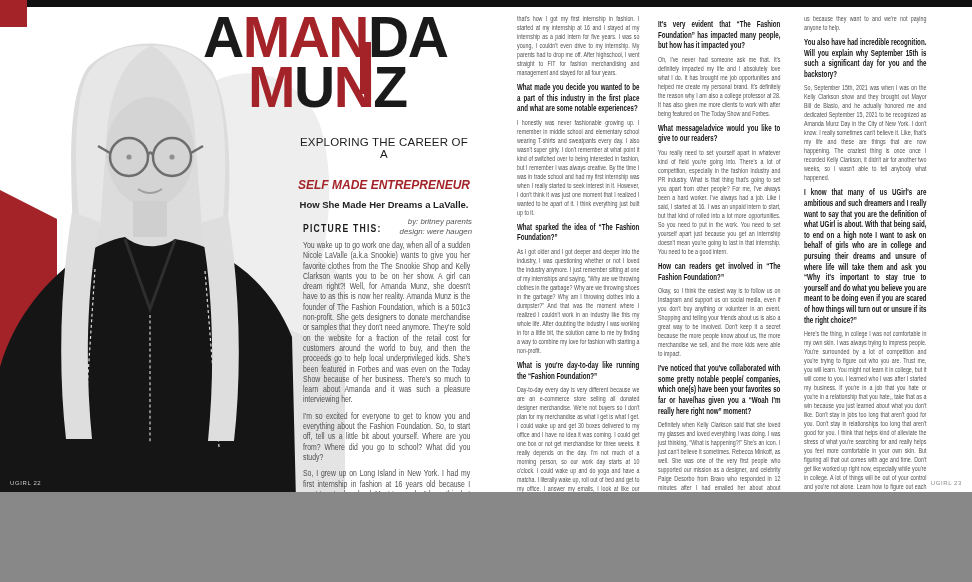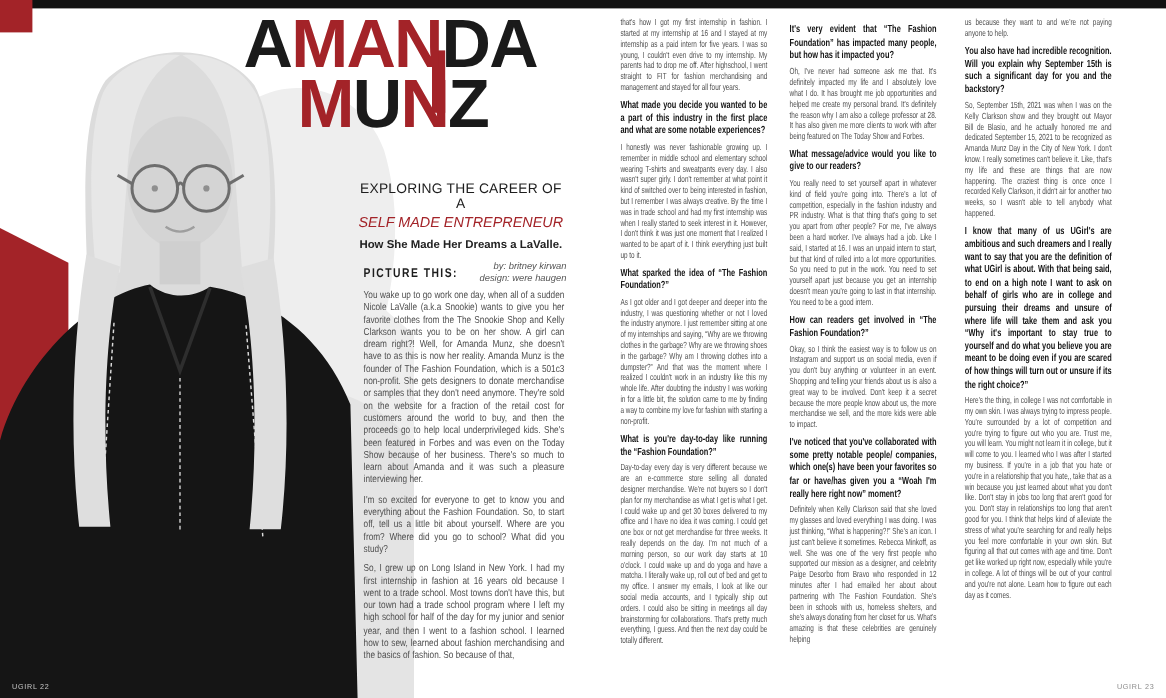--- a/index.html
+++ b/index.html
@@ -1,29 +1,29 @@
 <!DOCTYPE html>
 <html><head>
 <meta charset="utf-8">
 <style>
   html,body{margin:0;padding:0;background:#888;}
-  .spread{position:relative;width:972px;height:582px;background:#ffffff;overflow:hidden;
+  .spread{position:relative;width:972px;height:492px;background:#ffffff;overflow:hidden;
           font-family:"Liberation Sans",sans-serif;margin:0 auto;}
   .topbar{position:absolute;left:0;top:0;width:972px;height:7px;background:#111;}
   .corner{position:absolute;left:0;top:0;width:27px;height:27px;background:#a32328;}
   .photo{position:absolute;left:0;top:7px;}
   
   .masthead{position:absolute;left:203px;top:12px;width:270px;}
   .m-line{font-size:57px;font-weight:700;letter-spacing:-1.5px;line-height:50px;white-space:nowrap;position:relative;z-index:2;}
   .m2{margin-left:45px;}
   .n-stem{position:absolute;left:157px;top:30px;width:11px;height:52px;background:#a32328;z-index:1;}
   
-  .header-block{position:absolute;left:296px;top:152px;width:176px;text-align:center;}
+  .header-block{position:absolute;left:296px;top:136px;width:176px;text-align:center;}
   .kicker1{font-size:11.5px;color:#1d1d1d;letter-spacing:.2px;}
-  .kicker2{font-size:12px;font-weight:400;font-style:italic;color:#a32328;margin-top:2px;}
+  .kicker2{font-size:12px;font-weight:700;font-style:italic;color:#a32328;margin-top:18px;}
   .subtitle{font-size:9.5px;font-weight:700;color:#222;margin-top:7px;}
   .byline{font-size:7.8px;font-style:italic;color:#555;text-align:right;line-height:9.5px;}
   .byline.first{margin-top:7px;}
   
   .col{position:absolute;text-align:justify;transform-origin:0 0;}
   .col-intro{left:303px;top:222px;width:204px;transform:scaleX(.82);}
   .section-label{font-size:10.5px;font-weight:700;letter-spacing:1.5px;color:#1c1c1c;margin-bottom:6px;text-align:left;}
   .col-intro .p-block{font-size:8.4px;line-height:10.3px;color:#4e4e4e;margin:0 0 6px 0;}
   .rcol{top:14px;width:170px;transform:scaleX(.72);}
   .rcol1{left:517px;} .rcol2{left:658px;} .rcol3{left:804px;}
@@ -77,21 +77,21 @@
   <div class="masthead">
     <div class="n-stem"></div>
     <div class="m-line m1"><span class="t-letter" style="color: rgb(26, 26, 26);">A</span><span class="t-letter" style="color: rgb(163, 35, 40);">M</span><span class="t-letter" style="color: rgb(163, 35, 40);">A</span><span class="t-letter" style="color: rgb(163, 35, 40);">N</span><span class="t-letter" style="color: rgb(26, 26, 26);">D</span><span class="t-letter" style="color: rgb(26, 26, 26);">A</span></div>
     <div class="m-line m2"><span class="t-letter" style="color: rgb(163, 35, 40);">M</span><span class="t-letter" style="color: rgb(26, 26, 26);">U</span><span class="t-letter" style="color: rgb(163, 35, 40);">N</span><span class="t-letter" style="color: rgb(26, 26, 26);">Z</span></div>
   </div>
 
   <div class="header-block">
     <div class="kicker1">EXPLORING THE CAREER OF A</div>
     <div class="kicker2">SELF MADE ENTREPRENEUR</div>
     <div class="subtitle">How She Made Her Dreams a LaValle.</div>
-    <div class="byline first">by: britney kirwan</div>
+    <div class="byline first">by: britney parents</div>
     <div class="byline">design: were haugen</div>
   </div>
 
   <div class="col col-intro">
     <div class="section-label">PICTURE THIS:</div>
     <div>
         <div class="p-block">You wake up to go work one day, when all of a sudden Nicole LaValle (a.k.a Snookie) wants to give you her favorite clothes from the The Snookie Shop and Kelly Clarkson wants you to be on her show. A girl can dream right?! Well, for Amanda Munz, she doesn't have to as this is now her reality. Amanda Munz is the founder of The Fashion Foundation, which is a 501c3 non-profit. She gets designers to donate merchandise or samples that they don't need anymore. They're sold on the website for a fraction of the retail cost for customers around the world to buy, and then the proceeds go to help local underprivileged kids. She's been featured in Forbes and was even on the Today Show because of her business. There's so much to learn about Amanda and it was such a pleasure interviewing her.</div>
         <div class="p-block">I'm so excited for everyone to get to know you and everything about the Fashion Foundation. So, to start off, tell us a little bit about yourself. Where are you from? Where did you go to school? What did you study?</div>
         <div class="p-block">So, I grew up on Long Island in New York. I had my first internship in fashion at 16 years old because I went to a trade school. Most towns don't have this, but our town had a trade school program where I left my high school for half of the day for my junior and senior year, and then I went to a fashion school. I learned how to sew, learned about fashion merchandising and the basics of fashion. So because of that,</div>
       </div>

